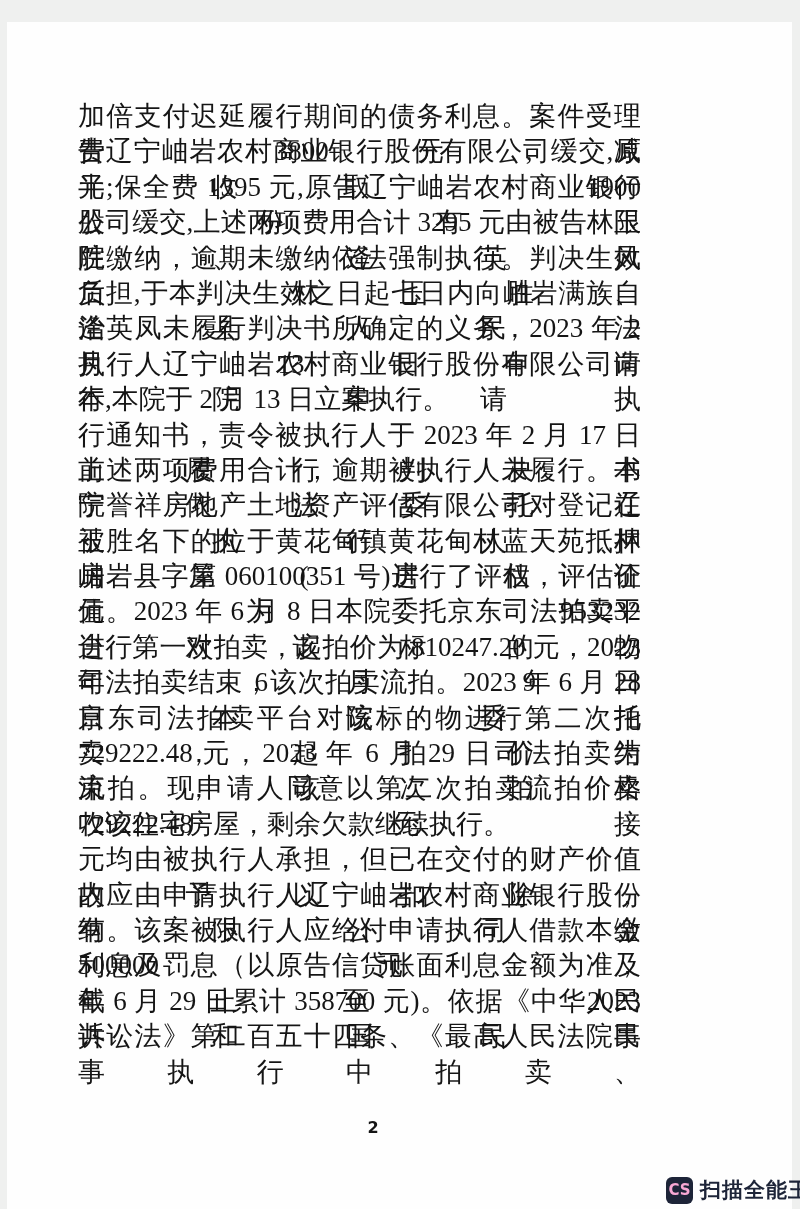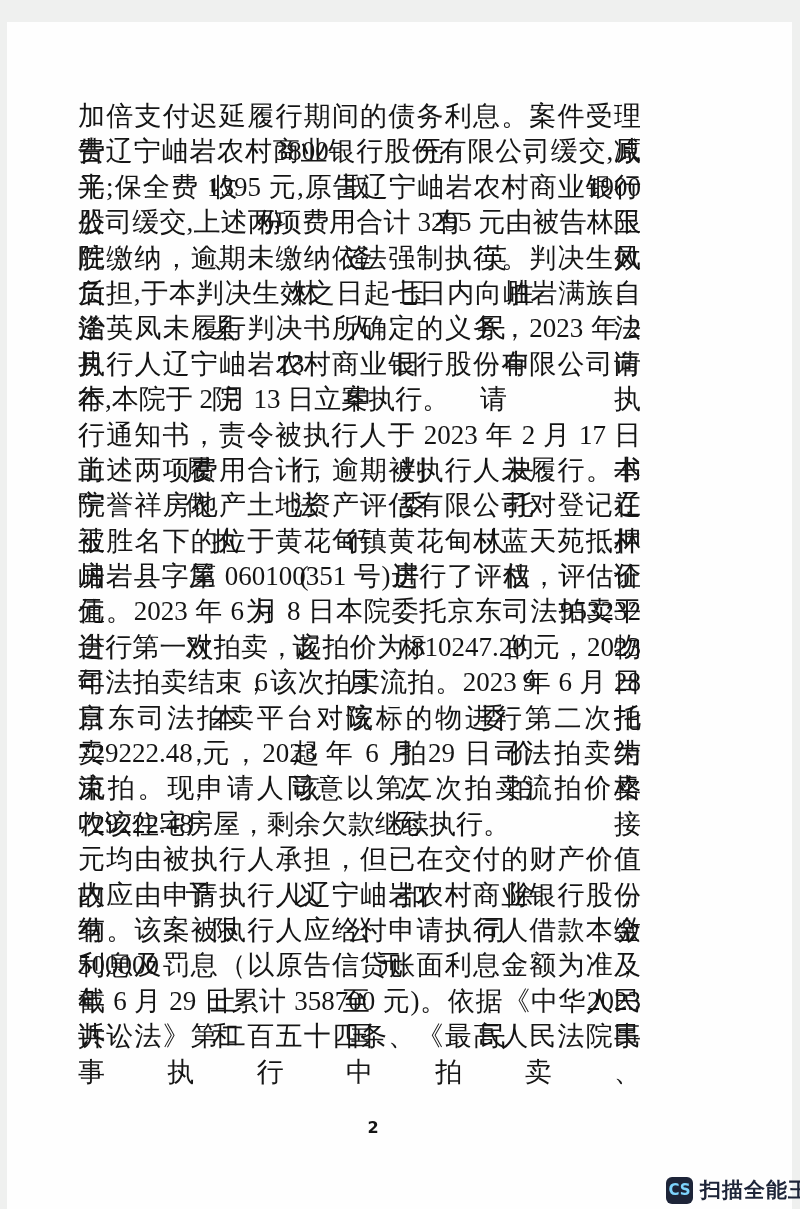--- a/index.html
+++ b/index.html
@@ -40,21 +40,21 @@
     font-size:16px;font-weight:bold;color:#141414;
   }
   .watermark{
     position:absolute;left:666px;top:1176px;
     display:flex;align-items:center;gap:7px;
     white-space:nowrap;
   }
   .wm-badge{
     width:27px;height:27px;flex:0 0 27px;
     background:#1d2438;border-radius:6px;
-    color:#7dd3fc;
+    color:#f9a8d4;
     font-family:"DejaVu Sans","Liberation Sans",sans-serif;
     font-weight:bold;font-size:15px;
     display:flex;align-items:center;justify-content:center;
   }
   .wm-text{
     font-family:"DejaVu Sans","Liberation Sans",sans-serif;
     font-weight:bold;font-size:21px;
     color:#1d2438;letter-spacing:1px;
   }
 </style>

